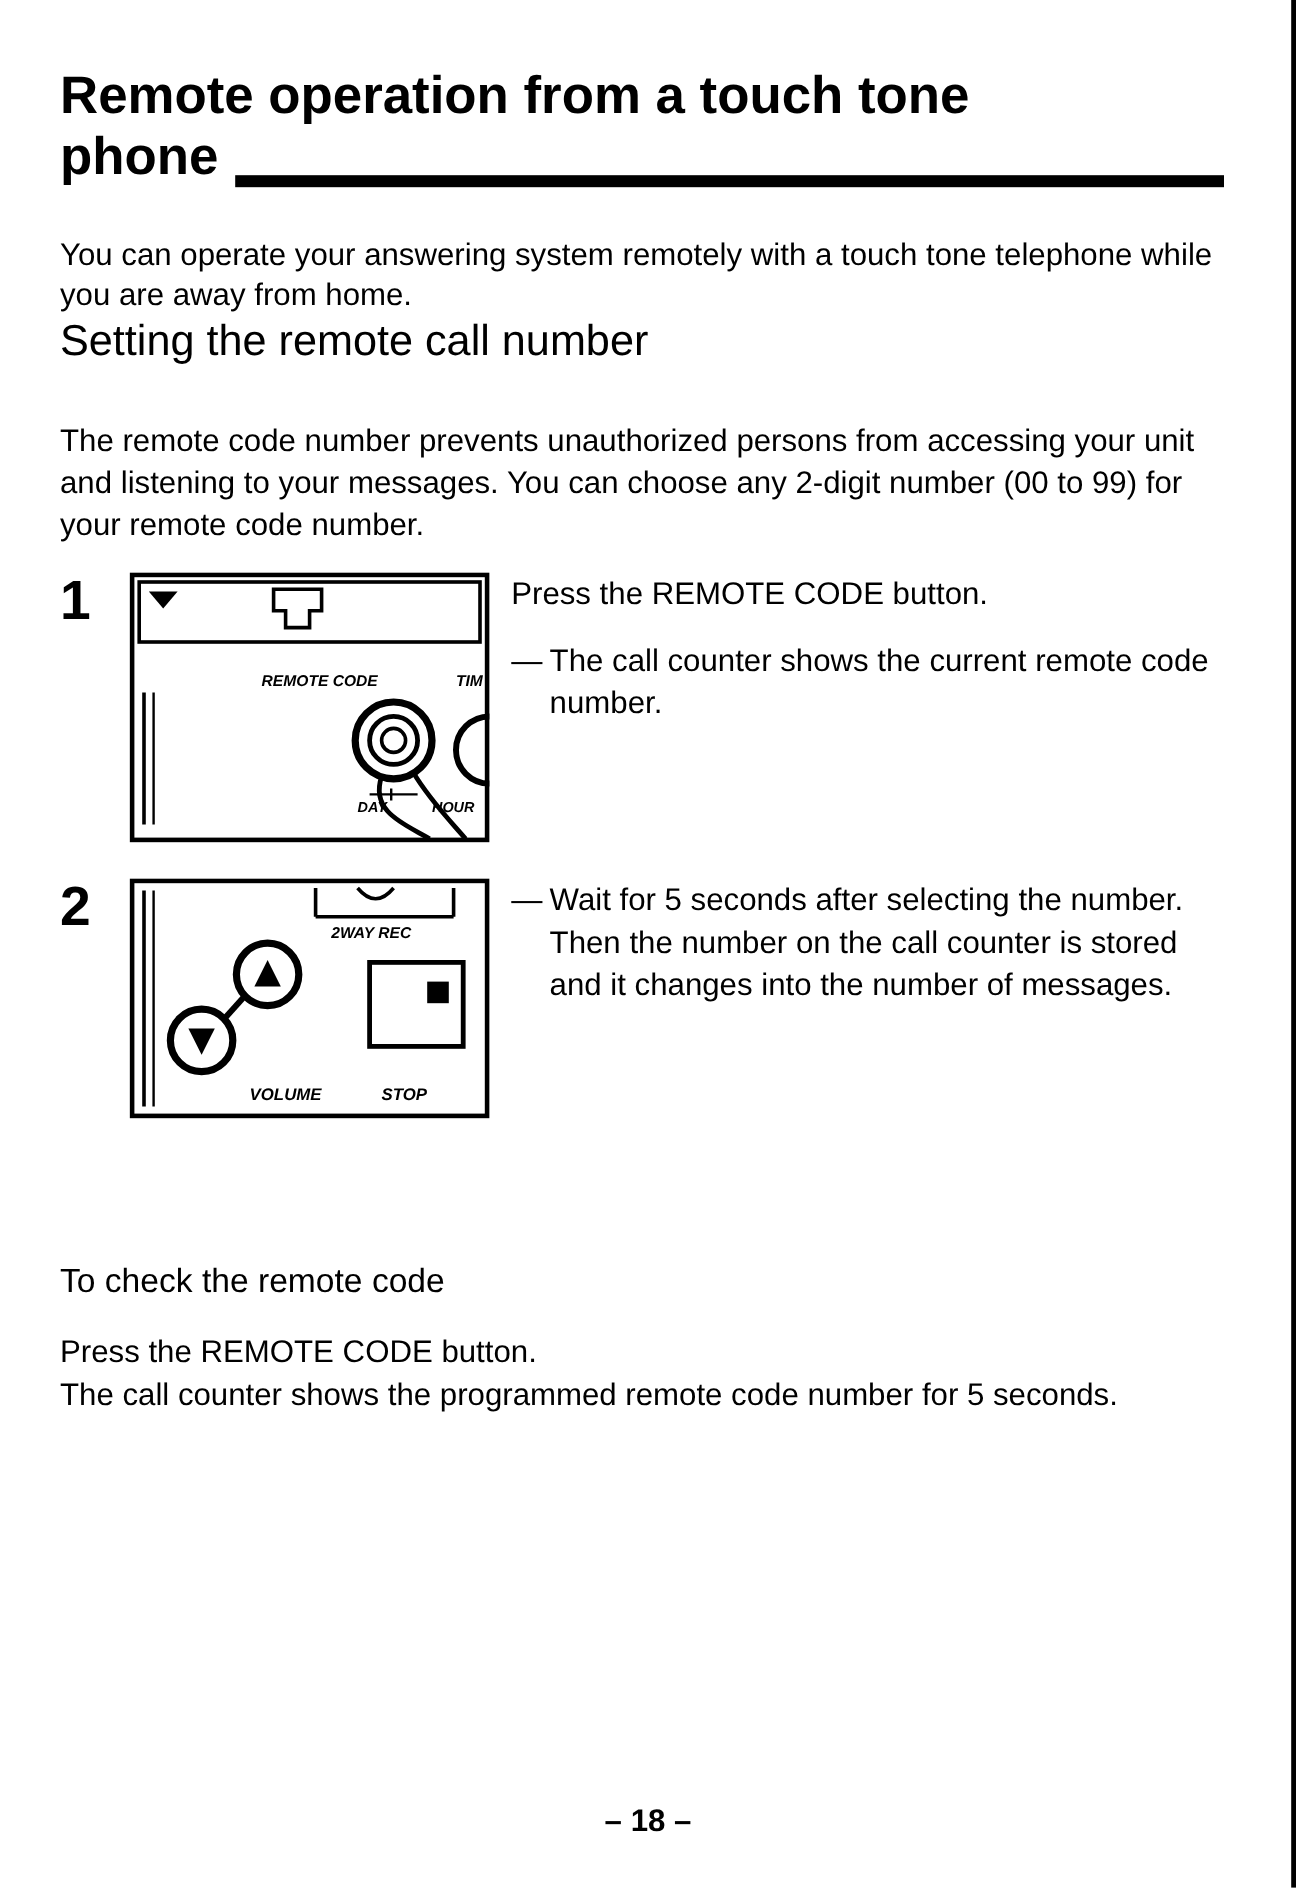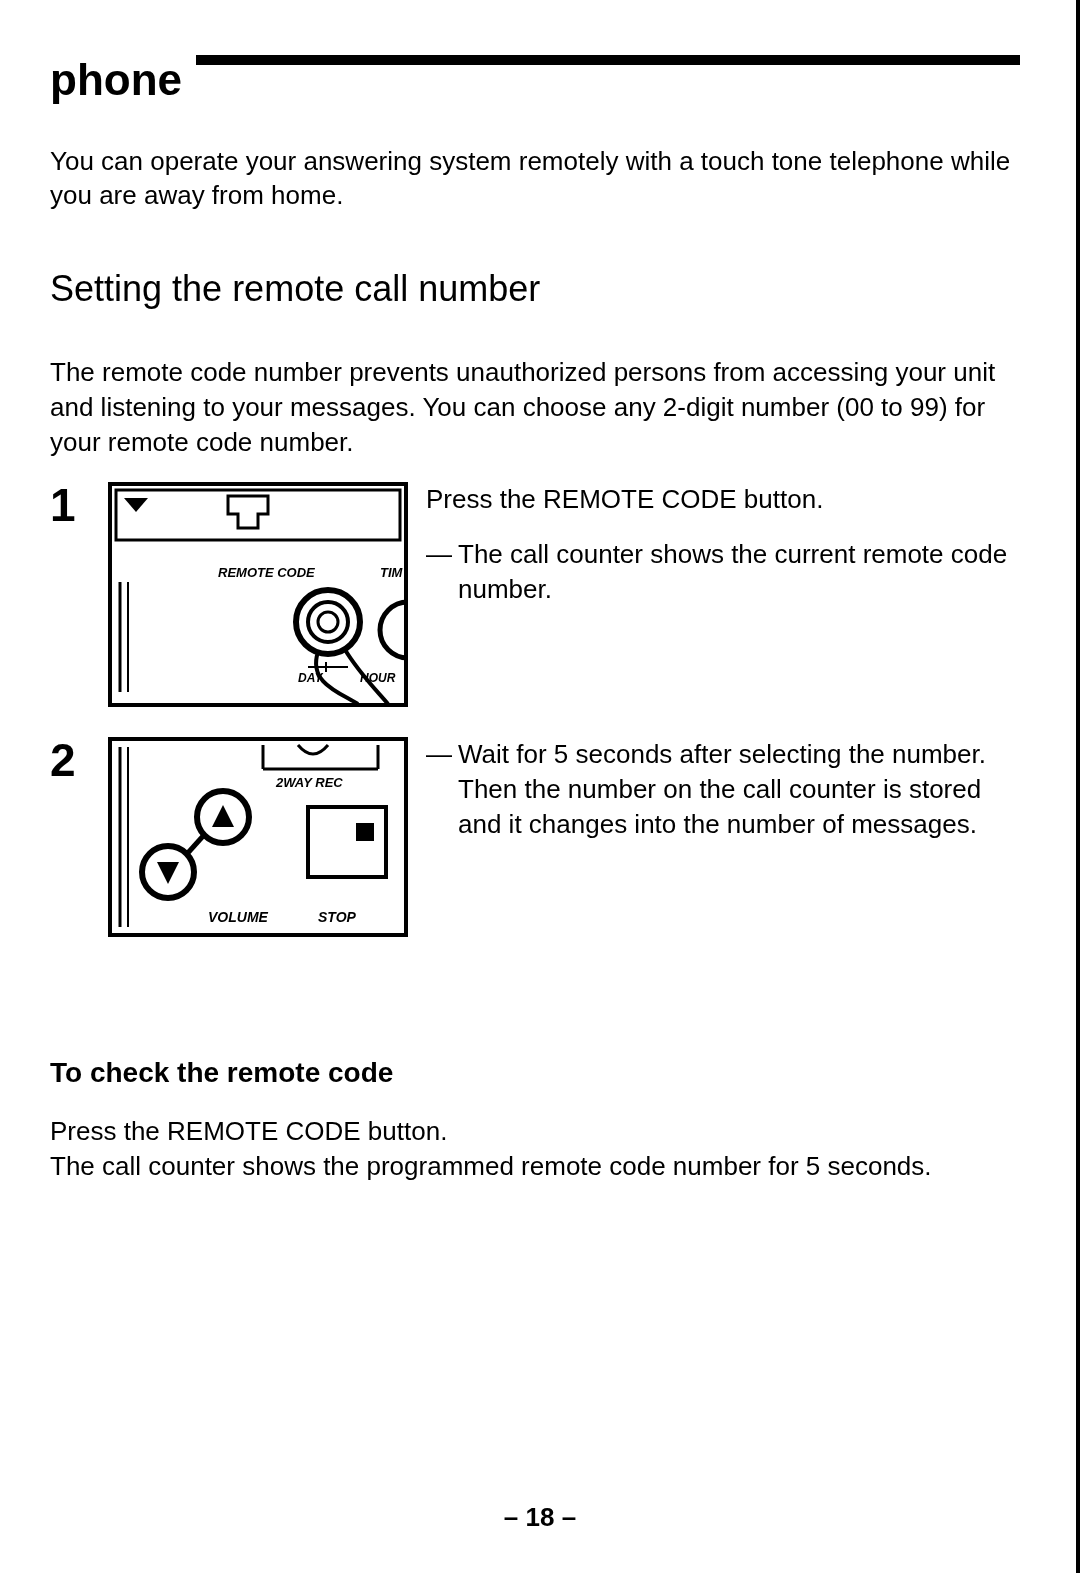--- a/index.html
+++ b/index.html
@@ -22,37 +22,36 @@
   .title-block {
     margin-bottom: 40px;
   }
   .title-line1 {
     font-size: 44px;
     font-weight: 700;
     line-height: 1.15;
   }
   .title-line2-row {
     display: flex;
-    align-items: flex-start;
+    align-items: flex-end;
     gap: 14px;
   }
   .title-line2 {
     font-size: 44px;
     font-weight: 700;
     white-space: nowrap;
   }
   .title-rule {
     flex: 1;
     height: 10px;
     background: #000;
   }
   .intro {
     font-size: 26px;
     line-height: 1.3;
-    margin-bottom: 55px;
   }
   .subhead {
     font-size: 36px;
     font-weight: 400;
     margin-bottom: 45px;
   }
   .subtext {
     font-size: 26px;
     line-height: 1.35;
     margin-bottom: 22px;
@@ -85,21 +84,21 @@
   .step-body p { margin: 0 0 20px 0; }
   .dash-item {
     display: flex;
     gap: 6px;
   }
   .dash-item .dash {
     flex-shrink: 0;
   }
   .check-head {
     font-size: 28px;
-    font-weight: 700;
+    font-weight: 400;
     margin-top: 120px;
     margin-bottom: 25px;
   }
   .check-body {
     font-size: 26px;
     line-height: 1.35;
   }
   .pagenum {
     position: absolute;
     bottom: 40px;
@@ -118,20 +117,21 @@
     background: #000;
   }
   svg { display: block; }
 </style>
 </head>
 <body>
 
 <div class="page">
 
   <div class="title-block">
+    <div class="title-line1">Remote operation from a touch tone</div>
     <div class="title-line2-row">
       <div class="title-line2">phone</div>
       <div class="title-rule"></div>
     </div>
   </div>
 
   <div class="intro">You can operate your answering system remotely with a touch tone telephone while you are away from home.</div>
 
   <div class="subhead">Setting the remote call number</div>
   <div class="subtext">The remote code number prevents unauthorized persons from accessing your unit and listening to your messages. You can choose any 2-digit number (00 to 99) for your remote code number.</div>

